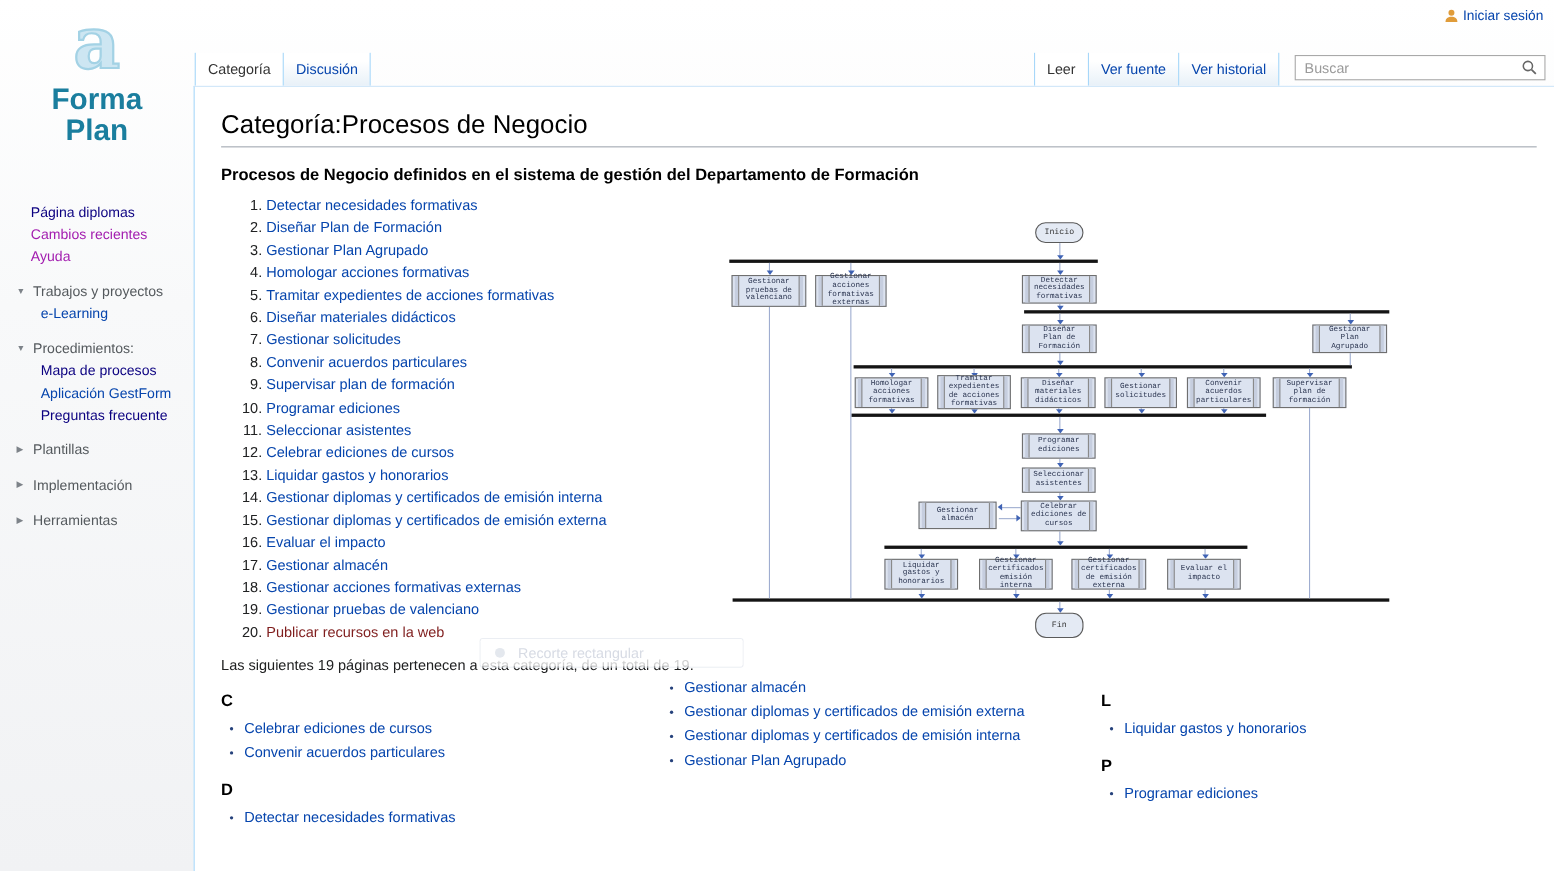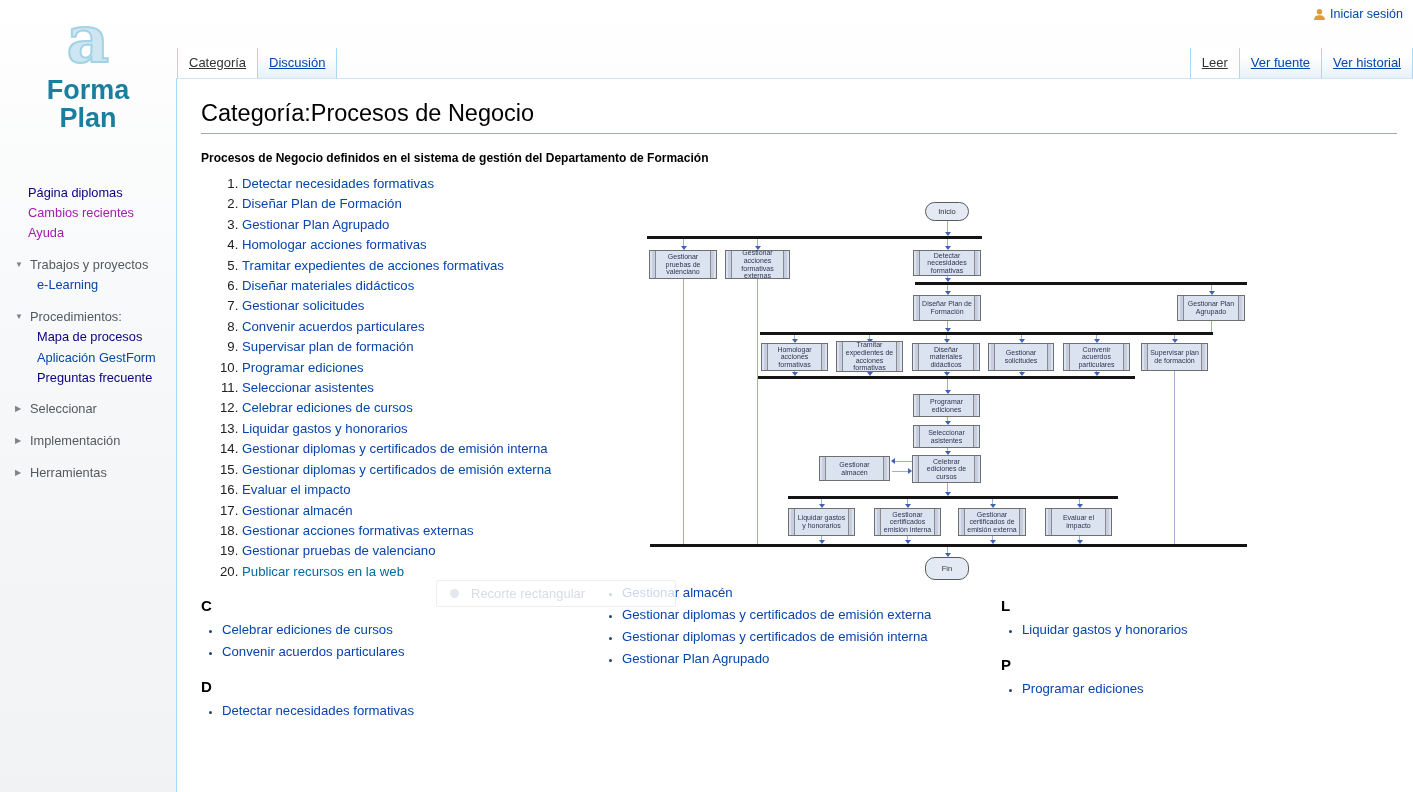--- a/index.html
+++ b/index.html
@@ -37,53 +37,53 @@
     position:absolute; left:176px; top:78px; right:0; bottom:0;
     background:#ffffff; border-left:1px solid #a7d7f9; border-top:1px solid #cfe6f9;
     padding:0 16px 0 24px; overflow:hidden;
   }
 
   
   .tab-strip { position:absolute; left:177px; right:0; top:48px; height:30px; display:flex; align-items:stretch; }
   .tab {
     height:30px; line-height:29px; padding:0 11px; font-size:13px; color:#0645ad;
     background:linear-gradient(180deg,#ffffff 25%,#e8f1f8 100%);
-    border-left:1px solid #a7d7f9; white-space:nowrap;text-decoration:underline;
+    border-left:1px solid #a7d7f9; white-space:nowrap;
   }
   .tab.last { border-right:1px solid #a7d7f9; }
   .tab.active { background:#ffffff; color:#333; }
   .tab-spacer { flex:1; }
   .searchbox { position:relative; width:228px; margin:2px 8px 0 14px; }
   .searchbox input {
     width:100%; height:23px; border:1px solid #a9a9a9; background:#fff;
     font-size:13px; padding:2px 28px 2px 8px; color:#444; outline:none;
     font-family:"Liberation Sans", sans-serif;
   }
   .searchbox input::placeholder { color:#9a9a9a; }
   .search-icon { position:absolute; right:7px; top:4px; }
 
   
   .page-title { margin:21px 0 0 0; font-size:23.5px; font-weight:400; color:#000; padding-bottom:6px; border-bottom:1px solid #a2a9b1; }
-  .subtitle { margin-top:17px; font-size:12px; font-weight:bold; color:#000; }
+  .subtitle { margin-top:17px; font-size:15px; font-weight:bold; color:#000; }
   ol.process-list { margin:9px 0 0 0; padding-left:41px; font-size:13.2px; line-height:20.4px; color:#202122; }
   ol.process-list a { color:#0645ad; }
-  ol.process-list a.red { color:#0369a1;text-align:center; }
+  ol.process-list a.red { color:#7f1d1d;text-align:center; }
   .section-title { margin:6px 0 0 0; font-size:19.5px; font-weight:400; color:#000; padding-bottom:6px; border-bottom:1px solid #a2a9b1; }
   .cat-intro { font-size:13.2px; margin:12px 0 2px 0; color:#202122; }
   .cat-cols { display:flex; }
   .cat-col { width:400px; }
   .cat-col:last-child { width:auto; }
   .cat-group-heading { font-size:15px; font-weight:bold; margin:15px 0 5px 0; color:#000; }
   .cat-col ul { margin:0; padding-left:21px; }
   .cat-col li { font-size:13.2px; line-height:21.8px; }
   .cat-col li::marker { color:#26427c; font-size:11px; }
   .cat-col a { color:#0645ad; }
 
   
-  .flow-layer { position:absolute; left:0; top:0; width:1221px; height:792px; pointer-events:none; }
+  .flow-layer { position:absolute; left:16px; top:0; width:1221px; height:792px; pointer-events:none;font-family:Liberation Mono, monospace; }
   .fnode {
     position:absolute; background:#dce3f0; border:1px solid #6f6f6f;
     display:flex; align-items:center; justify-content:center; text-align:center;
     font-size:7px; line-height:7.6px; color:#2b3550; padding:1px 8px;
   }
   .fnode::before { content:""; position:absolute; top:0; bottom:0; left:2px; width:3px; background:#c6cedf; border-right:1px solid #8a8a8a; }
   .fnode::after  { content:""; position:absolute; top:0; bottom:0; right:2px; width:3px; background:#c6cedf; border-left:1px solid #8a8a8a; }
   .fterm {
     position:absolute; background:#e4eaf4; border:1px solid #5a5a5a; border-radius:10px;
     display:flex; align-items:center; justify-content:center; font-size:7.5px; color:#333;
@@ -135,21 +135,21 @@
         <span class="side-arrow">▼</span>
         <span>Procedimientos:</span>
       </div>
       <a class="side-sub visited">Mapa de procesos</a>
       <a class="side-sub">Aplicación GestForm</a>
       <a class="side-sub visited">Preguntas frecuente</a>
     </div>
     <div class="side-section">
       <div class="side-sec-header">
         <span class="side-arrow">▶</span>
-        <span>Seleccionar</span>
+        <span>Plantillas</span>
       </div>
     </div>
     <div class="side-section">
       <div class="side-sec-header">
         <span class="side-arrow">▶</span>
         <span>Implementación</span>
       </div>
     </div>
     <div class="side-section">
       <div class="side-sec-header">
@@ -163,20 +163,27 @@
   <div style="display:flex">
       <a class="tab active">Categoría</a>
       <a class="tab last">Discusión</a>
     </div>
   <div class="tab-spacer"></div>
   <div style="display:flex">
       <a class="tab active">Leer</a>
       <a class="tab">Ver fuente</a>
       <a class="tab last">Ver historial</a>
     </div>
+  <div class="searchbox">
+    <input type="text" placeholder="Buscar" style="">
+    <svg class="search-icon" width="15" height="15" viewBox="0 0 15 15">
+      <circle cx="6" cy="6" r="4.2" fill="none" stroke="#666" stroke-width="1.4"></circle>
+      <line x1="9.3" y1="9.3" x2="13.2" y2="13.2" stroke="#666" stroke-width="1.6"></line>
+    </svg>
+  </div>
 </div>
 
 <div class="content">
   <h1 class="page-title">Categoría:Procesos de Negocio</h1>
   <div class="subtitle">Procesos de Negocio definidos en el sistema de gestión del Departamento de Formación</div>
   <ol class="process-list">
       <li><a>Detectar necesidades formativas</a></li>
       <li><a>Diseñar Plan de Formación</a></li>
       <li><a>Gestionar Plan Agrupado</a></li>
       <li><a>Homologar acciones formativas</a></li>
@@ -190,20 +197,21 @@
       <li><a>Celebrar ediciones de cursos</a></li>
       <li><a>Liquidar gastos y honorarios</a></li>
       <li><a>Gestionar diplomas y certificados de emisión interna</a></li>
       <li><a>Gestionar diplomas y certificados de emisión externa</a></li>
       <li><a>Evaluar el impacto</a></li>
       <li><a>Gestionar almacén</a></li>
       <li><a>Gestionar acciones formativas externas</a></li>
       <li><a>Gestionar pruebas de valenciano</a></li>
       <li><a class="red">Publicar recursos en la web</a></li>
     </ol>
+  <p class="cat-intro">Las siguientes 19 páginas pertenecen a esta categoría, de un total de 19.</p>
   <div class="cat-cols">
       <div class="cat-col">
         <h3 class="cat-group-heading">C</h3>
         <ul>
           <li><a>Celebrar ediciones de cursos</a></li>
           <li><a>Convenir acuerdos particulares</a></li>
         </ul>
         <h3 class="cat-group-heading">D</h3>
         <ul>
           <li><a>Detectar necesidades formativas</a></li>

